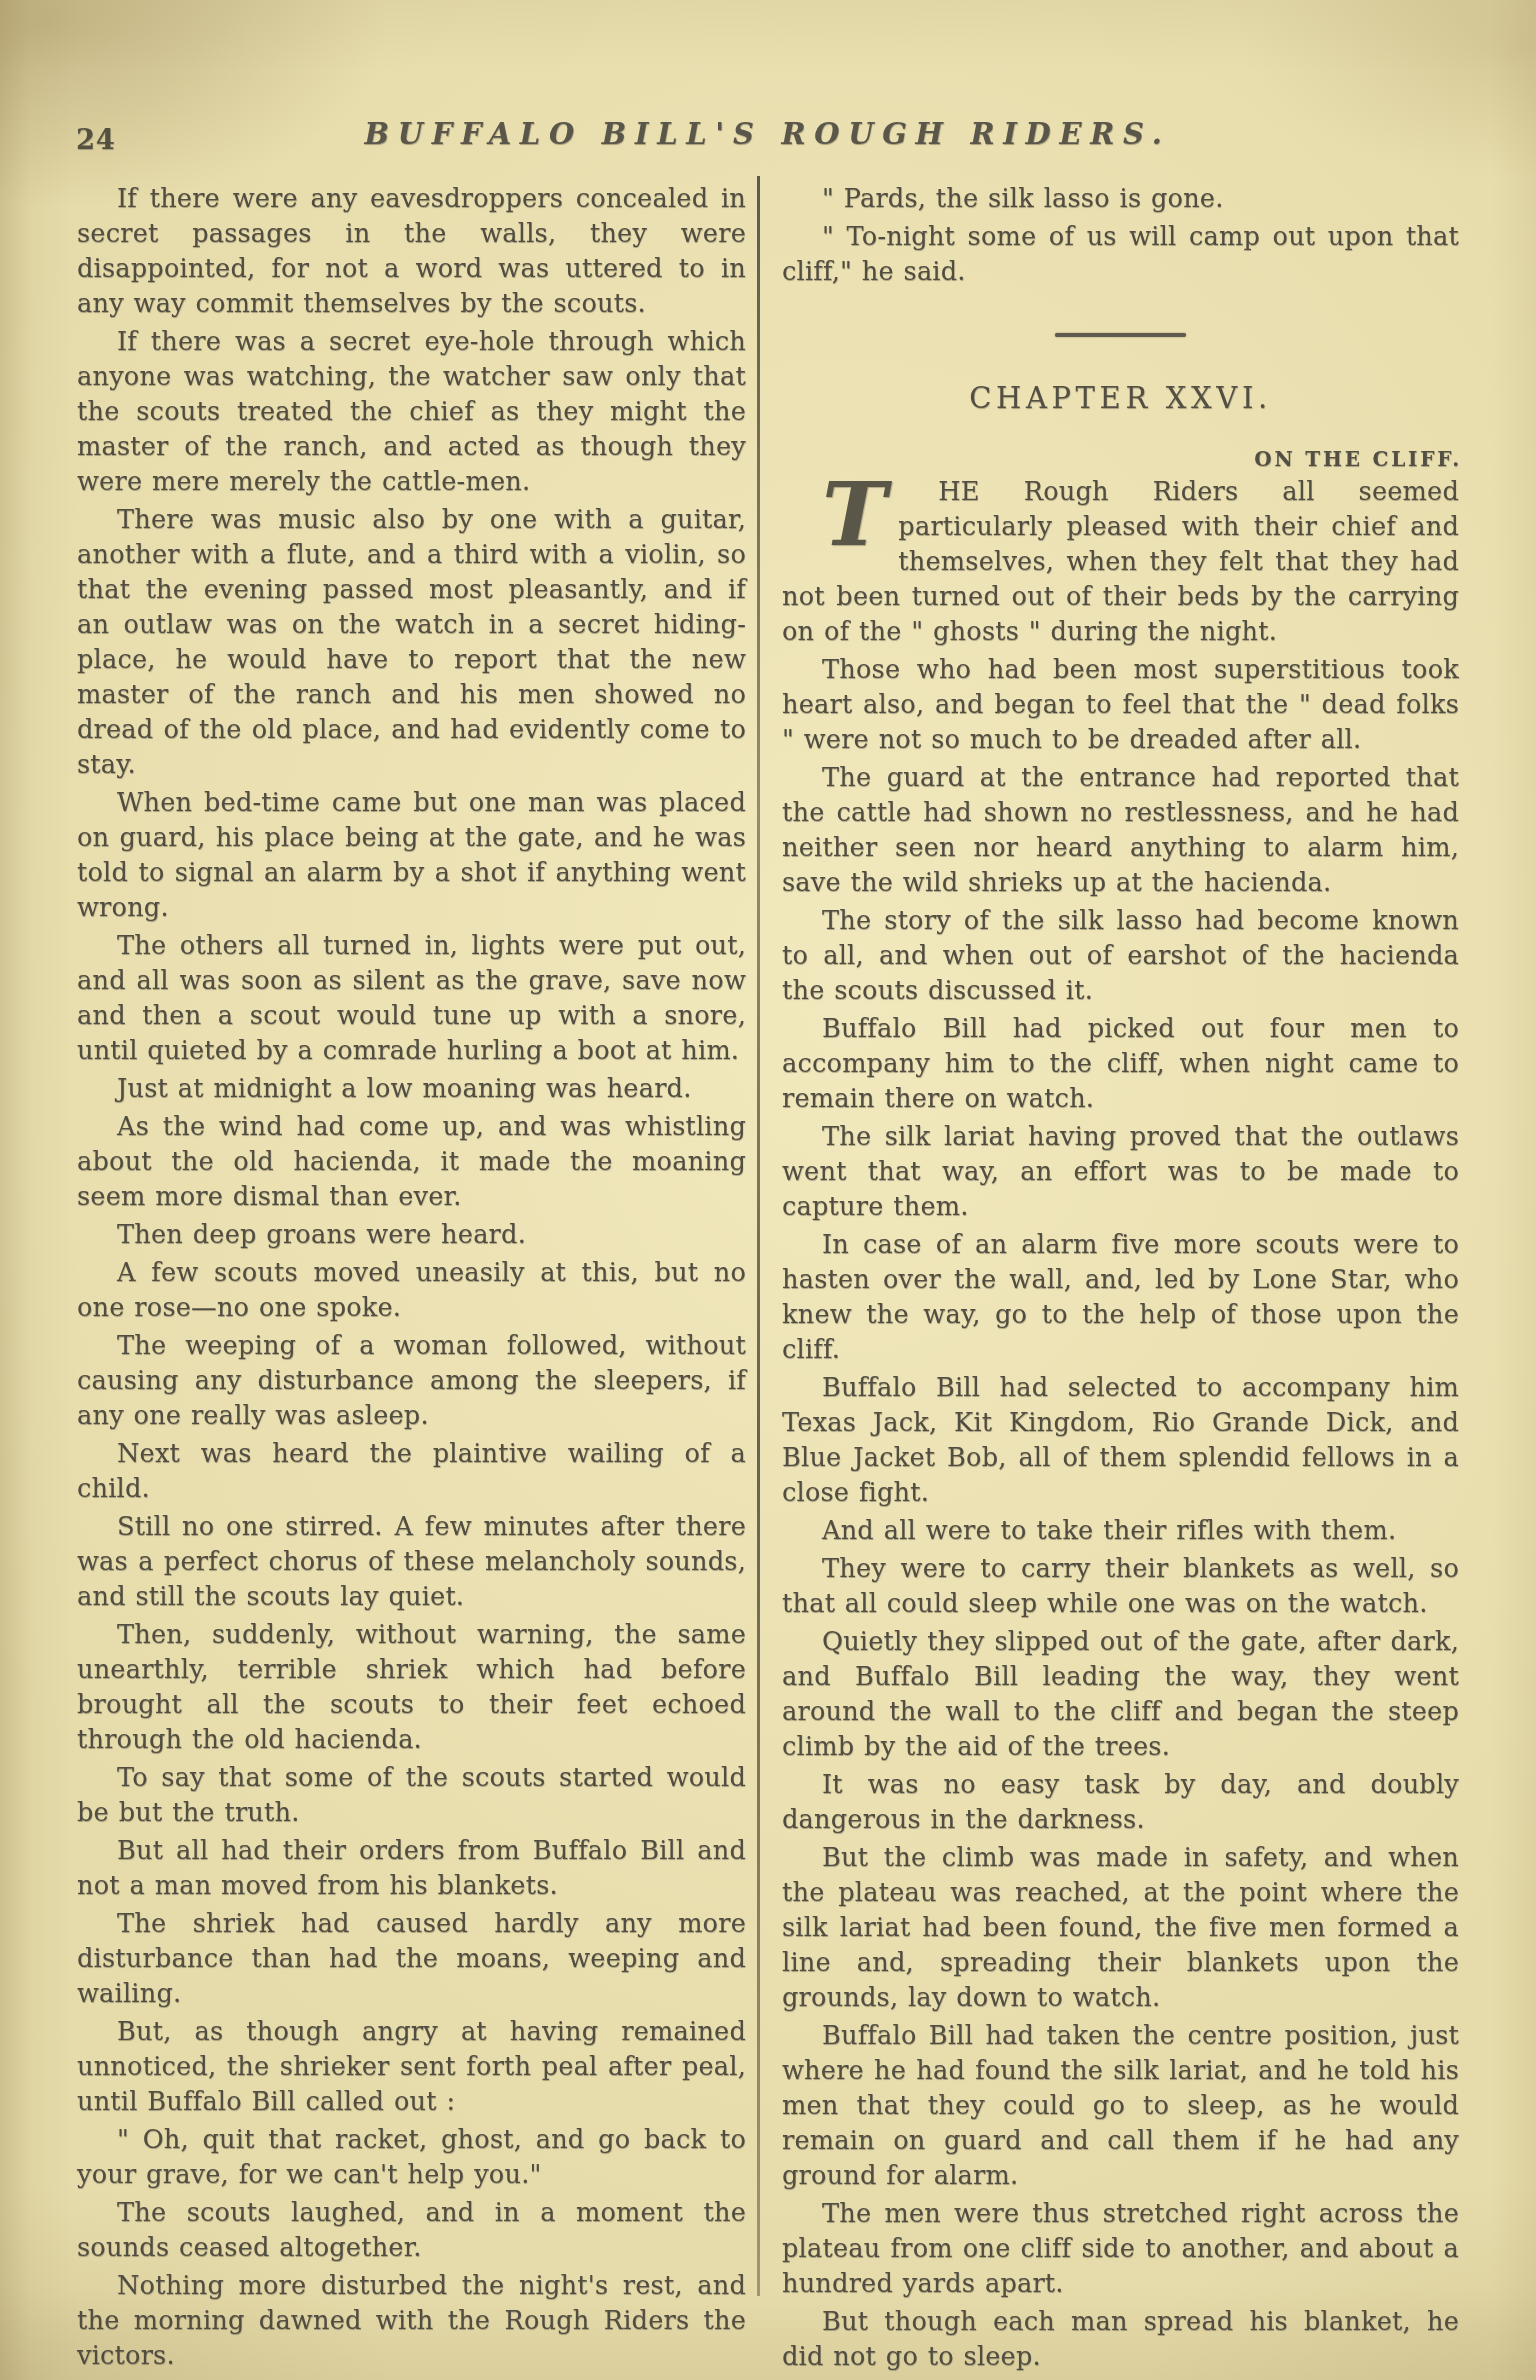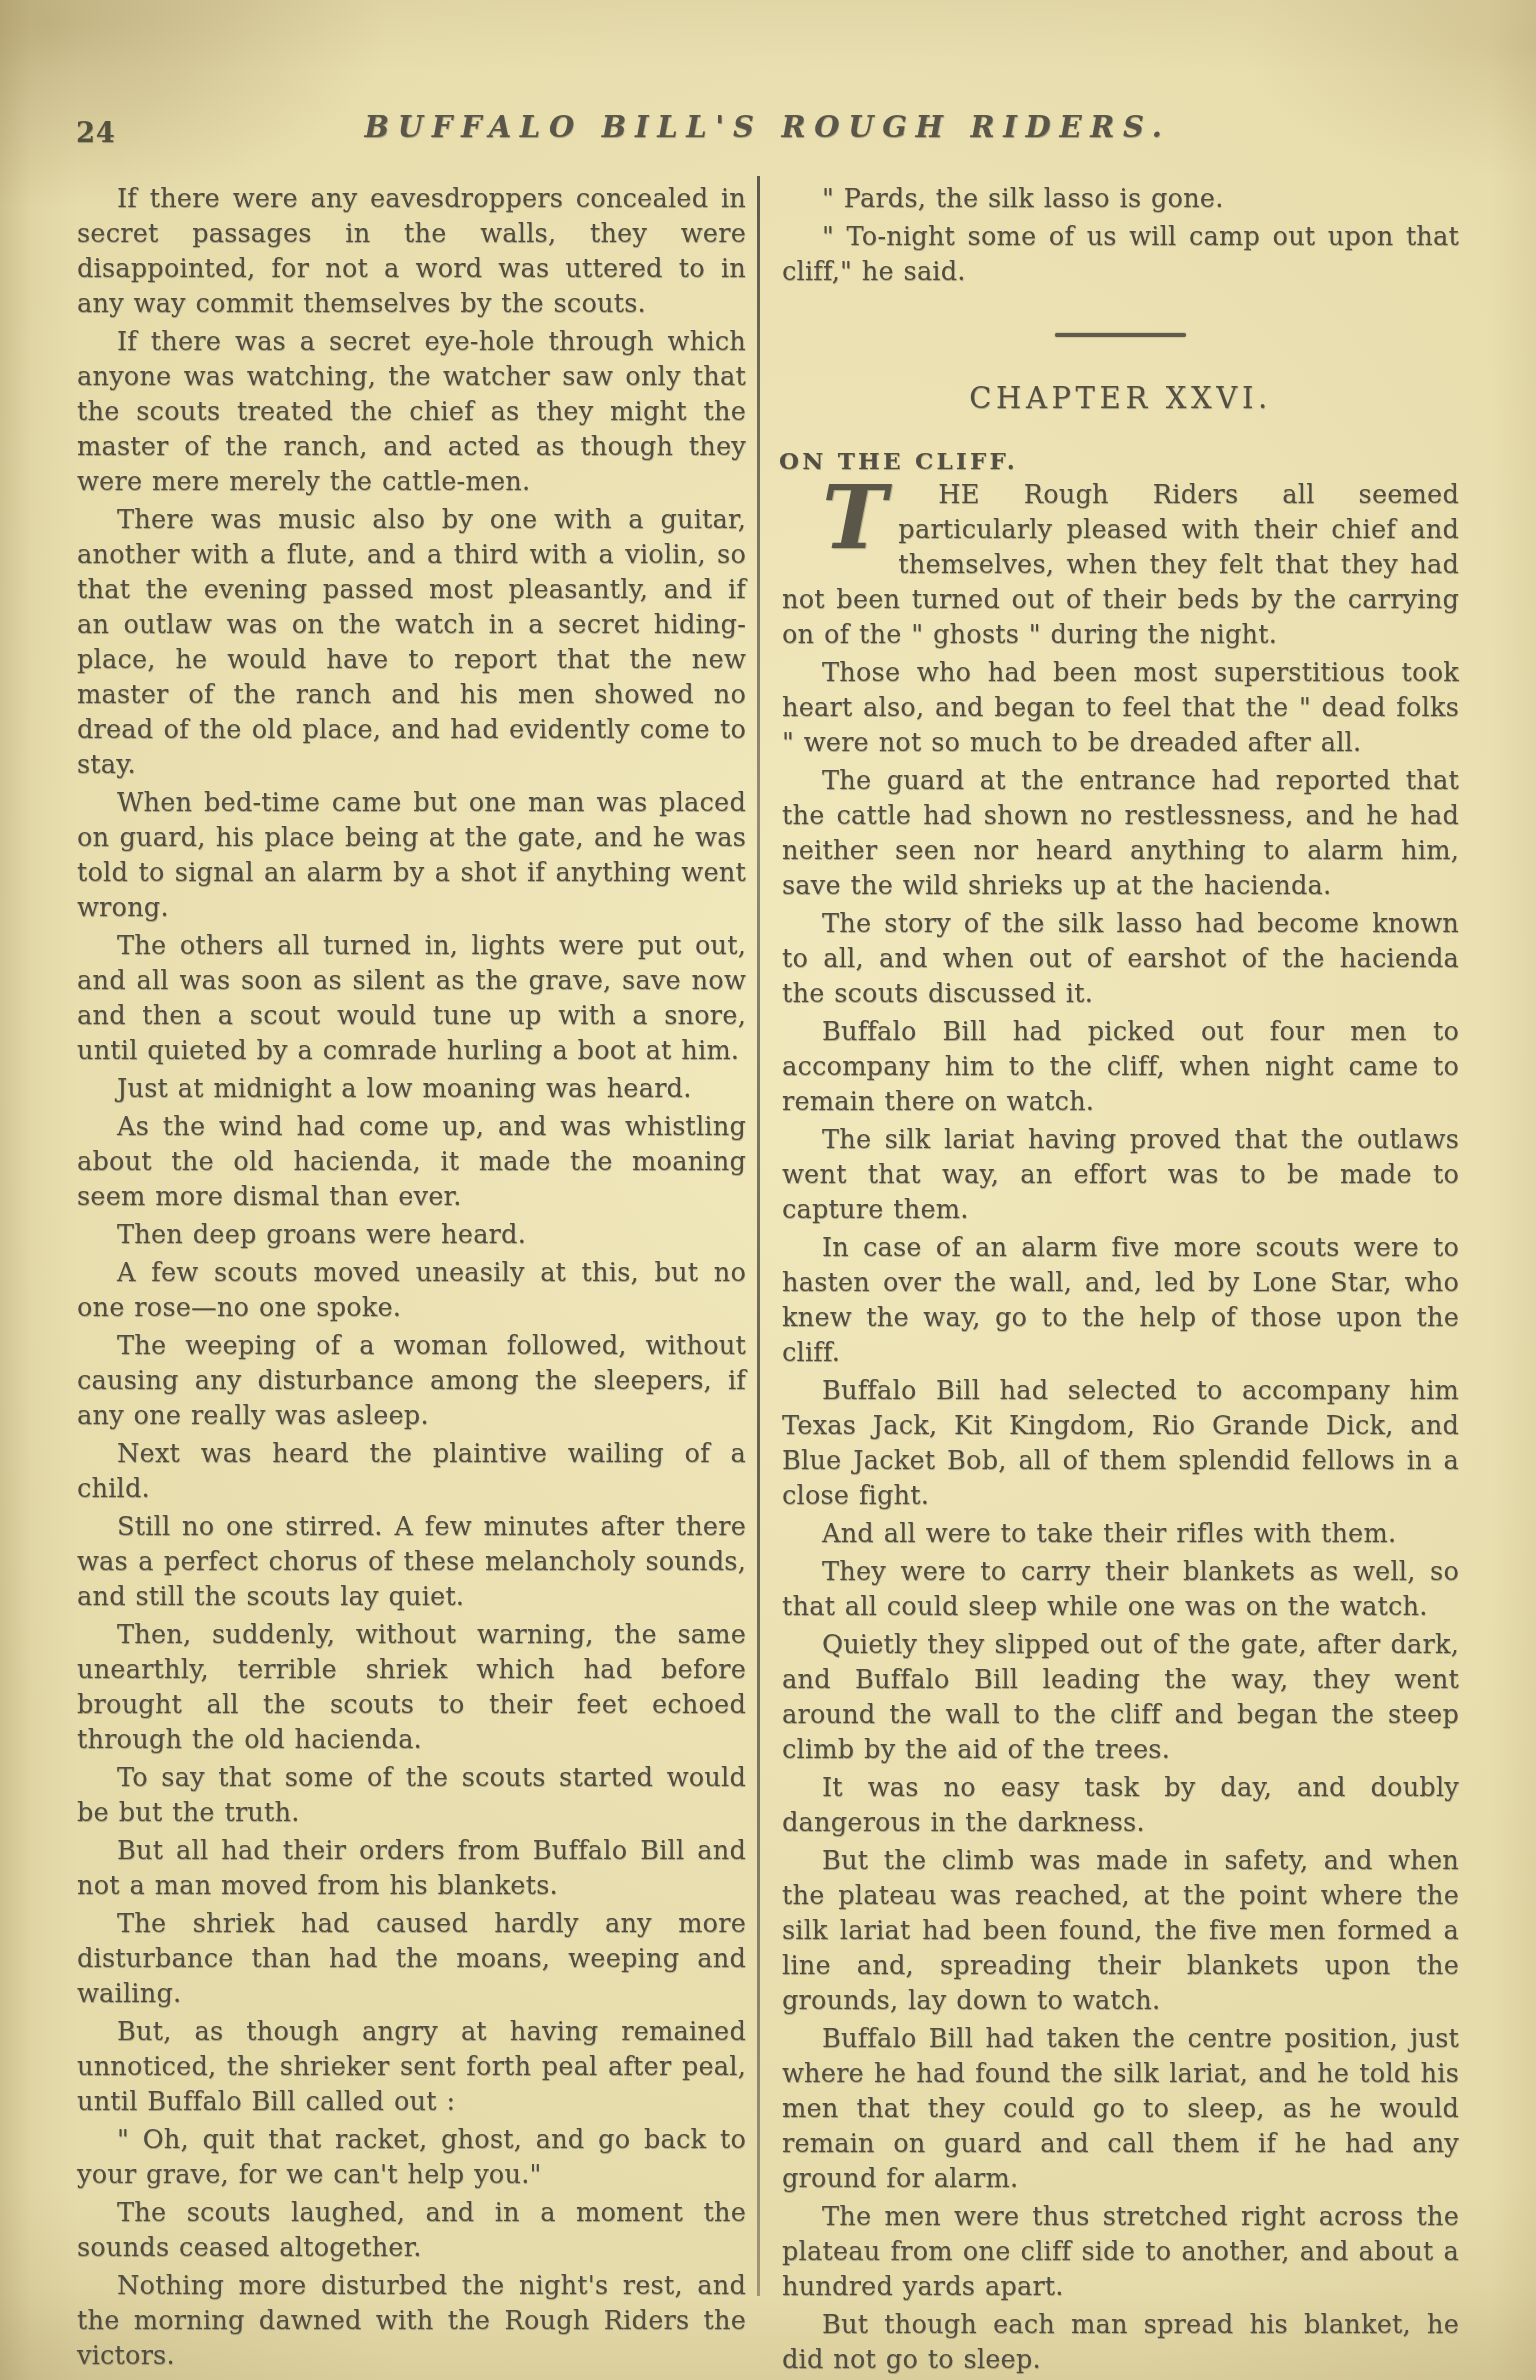--- a/index.html
+++ b/index.html
@@ -11,35 +11,35 @@
       radial-gradient(ellipse 1325px 1703px at 55% 42%, rgba(250,243,205,0.55), rgba(250,243,205,0) 75%),
       radial-gradient(ellipse 492px 265px at 3% 1%, rgba(125,100,55,0.30), rgba(125,100,55,0) 70%),
       radial-gradient(ellipse 397px 189px at 99% 2%, rgba(140,115,65,0.18), rgba(140,115,65,0) 70%),
       radial-gradient(ellipse 568px 284px at 0% 100%, rgba(135,115,65,0.15), rgba(135,115,65,0) 70%),
       radial-gradient(ellipse 568px 284px at 100% 100%, rgba(135,115,65,0.12), rgba(135,115,65,0) 70%),
       linear-gradient(90deg, rgba(120,100,50,0.22) 0, rgba(120,100,50,0.06) 2%, rgba(120,100,50,0) 5%, rgba(120,100,50,0) 97%, rgba(130,110,60,0.10) 100%),
       linear-gradient(0deg, rgba(130,110,60,0.12) 0, rgba(130,110,60,0) 4%, rgba(130,110,60,0) 97%, rgba(120,100,55,0.08) 100%);
     font-family:"DejaVu Serif","Liberation Serif",serif;
     color:#514d41;
   }
-  .running-head{position:absolute;top:110px;left:74px;right:76px;height:42px;}
+  .running-head{position:absolute;top:117px;left:74px;right:76px;height:42px;}
   .page-number{position:absolute;left:1.9px;top:5.7px;font-size:27.4px;font-weight:bold;letter-spacing:0.9px;color:#55513f;text-shadow:0.5px 0.5px 0.8px rgba(86,80,64,0.4);}
   .running-title{display:block;text-align:center;font-style:italic;font-weight:bold;font-size:29px;letter-spacing:0.30em;color:#5a564a;text-shadow:0.6px 0.8px 0.8px rgba(86,80,64,0.45);}
   .col-left{position:absolute;left:74px;top:178px;width:675px;}
   .col-right{position:absolute;left:779px;top:178px;width:683px;}
   .col-rule{position:absolute;left:757px;top:176px;width:2.8px;height:2120px;
     background:linear-gradient(180deg, rgba(70,66,56,0.85), rgba(70,66,56,0.55) 30%, rgba(70,66,56,0.8) 60%, rgba(70,66,56,0.45));}
   p.para{
     margin:3px;text-align:justify;text-indent:40px;
     font-size:25.6px;line-height:35px;letter-spacing:0.2px;word-spacing:1.4px;
     text-shadow:0.4px 0.6px 0.7px rgba(86,80,64,0.45);
   }
   .divider{width:131px;height:3.8px;margin:44px auto 0;background:#5f5b4e;border-radius:1.9px;box-shadow:0 0 1.4px rgba(95,91,78,0.9);}
   .chapter-heading{margin:44px 0 12px;text-align:center;font-size:29px;font-weight:normal;letter-spacing:0.16em;color:#534f43;text-shadow:0.5px 0.7px 0.8px rgba(86,80,64,0.45);}
-  .chapter-subheading{margin:32px 0 0;text-align:left;font-size:23px;font-weight:bold;letter-spacing:0.14em;color:#534f43;text-shadow:0.4px 0.6px 0.7px rgba(86,80,64,0.45);}
+  .chapter-subheading{margin:32px 0 0;text-align:right;font-size:20px;font-weight:bold;letter-spacing:0.14em;color:#534f43;text-shadow:0.4px 0.6px 0.7px rgba(86,80,64,0.45);}
   .first-para{margin-top:36px;text-indent:0;}
   .dropcap{float:left;font-size:87px;line-height:68px;padding:7.6px 11.4px 0 0;font-style:italic;font-weight:bold;color:#5a5648;text-shadow:0.9px 0.9px 1.1px rgba(86,80,64,0.4);}
 </style>
 </head>
 <body>
 
 <div class="page">
 
   <div class="running-head">
     <span class="page-number">24</span>

